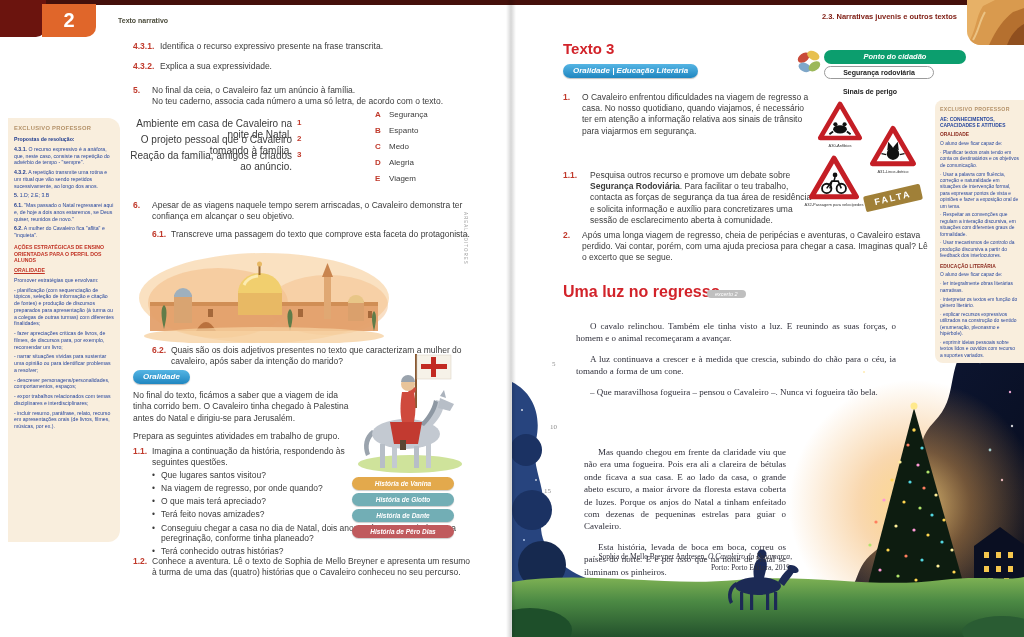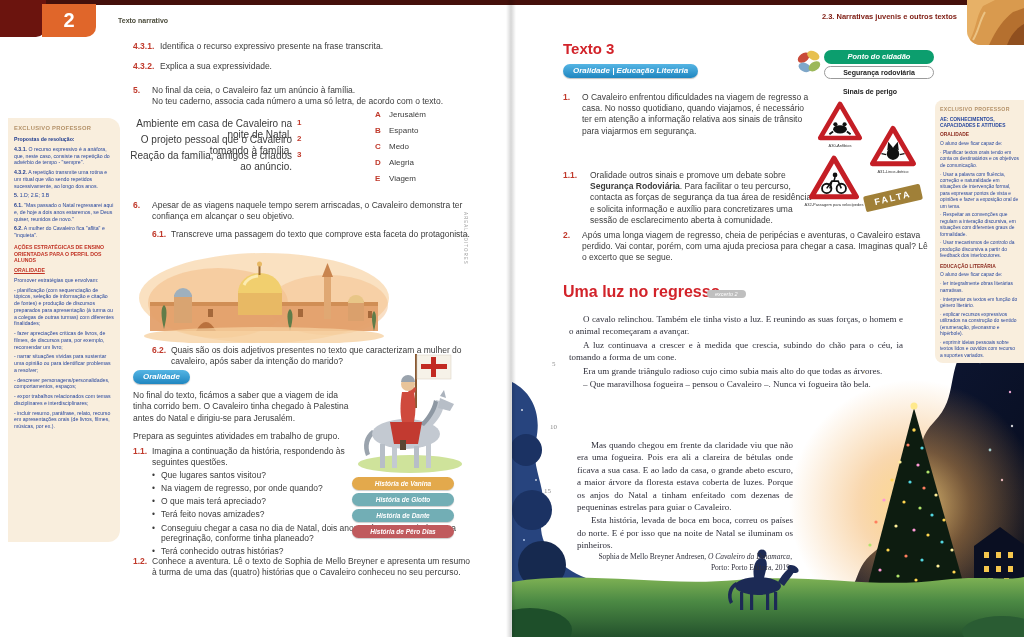--- a/index.html
+++ b/index.html
@@ -15,40 +15,40 @@
   
   .m-row{position:absolute;font-size:10px;color:#3b3b3b;text-align:right;}
   .m-num{position:absolute;font-size:8px;color:#c0392b;font-weight:bold;}
   .o-letter{position:absolute;font-size:8px;color:#c0392b;font-weight:bold;}
   .o-label{position:absolute;font-size:8px;color:#3b3b3b;}
   
   .pill-blue{position:absolute;background:linear-gradient(180deg,#55b5e4,#1f86c0);color:#fff;
              font-weight:bold;font-style:italic;font-size:8px;padding:2px 10px 3px;border-radius:9px;
              box-shadow:0 1px 1px rgba(0,0,0,.25);white-space:nowrap;}
   .pill-green{position:absolute;background:#0c9e6e;color:#fff;font-weight:bold;font-style:italic;
-              font-size:7.5px;padding:2px 0 3px;border-radius:8px;text-align:center;}
+              font-size:7.5px;padding:2px 16px 3px;border-radius:8px;text-align:center;}
   .pill-white{position:absolute;background:#fff;border:1px solid #9a9a9a;color:#222;font-weight:bold;
               font-size:7px;padding:1.5px 0 2px;border-radius:7px;text-align:center;}
   
   .badge{position:absolute;left:352px;width:102px;height:13px;border-radius:7px;color:#fff;
          font-size:6.5px;font-weight:bold;font-style:italic;text-align:center;line-height:13px;
          box-shadow:0 1px 1px rgba(0,0,0,.2);}
   
   .sidebar{position:absolute;background:#f9eedd;}
   .sb-head{font-size:5.8px;font-weight:bold;color:#b49269;letter-spacing:.3px;margin:0 0 5px;}
   .sb{margin:0 0 3px;font-size:5.2px;line-height:1.3;color:#27479e;}
   .sb b{color:#1d3a8f;}
   .sb-red{color:#c13325;font-weight:bold;}
   .sb-underline{text-decoration:underline;}
   .sb2{margin:0 0 2.5px;font-size:4.9px;line-height:1.3;color:#27479e;}
   
   .bullet{margin:0 0 2.5px;font-size:8.5px;line-height:1.25;color:#3b3b3b;padding-left:9px;position:relative;}
   .bullet::before{content:"•";position:absolute;left:0;top:0;color:#3b3b3b;}
   
-  .ex{margin:1px;text-indent:14px;text-align:justify;font-family:"Liberation Serif",serif;
+  .ex{margin:8px;text-indent:14px;text-align:justify;font-family:"Liberation Serif",serif;
       font-size:9px;line-height:12.4px;color:#2f2f3a;}
   .linenum{position:absolute;font-size:7px;color:#8d8d8d;font-family:"Liberation Serif",serif;}
   .story-badge{position:absolute;background:#bfbfbf;color:#fff;font-size:5.5px;font-style:italic;
                padding:1px 8px;border-radius:6px;}
   .sign-caption{position:absolute;font-size:4px;color:#333;text-align:center;line-height:1.2;}
   .stamp{position:absolute;background:#a08038;color:#fff;font-weight:bold;font-size:9px;
          letter-spacing:2px;padding:3px 10px;transform:rotate(-13deg);border-radius:2px;}
   .seam{position:absolute;left:506px;top:0;width:10px;height:637px;
         background:linear-gradient(90deg,rgba(0,0,0,0),rgba(0,0,0,.16) 50%,rgba(0,0,0,0));}
   .topstrip{position:absolute;top:0;height:5px;background:#45100b;}
@@ -99,21 +99,21 @@
     </div>
 
     <div class="m-row" style="left:130px;top:118px;width:162px;">Ambiente em casa de Cavaleiro na noite de Natal.</div>
     <div class="m-num" style="left:297px;top:118px;">1</div>
     <div class="m-row" style="left:130px;top:134px;width:162px;">O projeto pessoal que o Cavaleiro tomando à família.</div>
     <div class="m-num" style="left:297px;top:134px;">2</div>
     <div class="m-row" style="left:130px;top:150px;width:162px;">Reação da família, amigos e criados ao anúncio.</div>
     <div class="m-num" style="left:297px;top:150px;">3</div>
 
     <div class="o-letter" style="left:375px;top:110px;">A</div>
-    <div class="o-label" style="left:389px;top:110px;">Jerusalém</div>
+    <div class="o-label" style="left:389px;top:110px;">Segurança</div>
     <div class="o-letter" style="left:375px;top:126px;">B</div>
     <div class="o-label" style="left:389px;top:126px;">Espanto</div>
     <div class="o-letter" style="left:375px;top:142px;">C</div>
     <div class="o-label" style="left:389px;top:142px;">Medo</div>
     <div class="o-letter" style="left:375px;top:158px;">D</div>
     <div class="o-label" style="left:389px;top:158px;">Alegria</div>
     <div class="o-letter" style="left:375px;top:174px;">E</div>
     <div class="o-label" style="left:389px;top:174px;">Viagem</div>
 
     <div class="qblock" style="left:133px;top:200px;width:352px;">
@@ -335,21 +335,21 @@
     </svg>
     <div class="pill-green" style="left:312px;top:50px;width:110px;">Ponto do cidadão</div>
     <div class="pill-white" style="left:312px;top:66px;width:108px;">Segurança rodoviária</div>
 
     <div class="qblock" style="left:51px;top:92px;width:250px;">
       <span class="qn">1.</span>
       <span class="qt" style="width:232px;">O Cavaleiro enfrentou dificuldades na viagem de regresso a casa. No nosso quotidiano, quando viajamos, é necessário ter em atenção a informação relativa aos sinais de trânsito para viajarmos em segurança.</span>
     </div>
     <div class="qblock" style="left:51px;top:170px;width:252px;">
       <span class="qn">1.1.</span>
-      <span class="qt" style="margin-left:27px;width:225px;"><span>Oralidade outros sinais e promove um debate sobre </span><b>Segurança Rodoviária</b><span>. Para facilitar o teu percurso, contacta as forças de segurança da tua área de residência e solicita informação e auxílio para concretizares uma sessão de esclarecimento aberta à comunidade.</span></span>
+      <span class="qt" style="margin-left:27px;width:225px;"><span>Pesquisa outros recurso e promove um debate sobre </span><b>Segurança Rodoviária</b><span>. Para facilitar o teu trabalho, contacta as forças de segurança da tua área de residência e solicita informação e auxílio para concretizares uma sessão de esclarecimento aberta à comunidade.</span></span>
     </div>
 
     <div class="abs" style="left:300px;top:88px;width:116px;text-align:center;font-size:7px;font-weight:bold;color:#222;">Sinais de perigo</div>
     <svg class="abs" style="left:305px;top:100px;" width="46" height="42" viewBox="0 0 100 90">
       <polygon points="50,8 93,82 7,82" fill="#fff" stroke="#c41e25" stroke-width="10" stroke-linejoin="round"></polygon>
       <ellipse cx="50" cy="63" rx="15" ry="9" fill="#111"></ellipse>
       <circle cx="40" cy="52" r="4.5" fill="#111"></circle>
         <circle cx="60" cy="52" r="4.5" fill="#111"></circle>
       <path d="M35,68 L27,74 M65,68 L73,74" stroke="#111" stroke-width="4"></path>
     </svg>
@@ -381,21 +381,20 @@
     <div class="abs" style="left:51px;top:283px;font-size:16px;font-weight:bold;color:#d2232a;">Uma luz no regresso</div>
     <div class="story-badge" style="left:195px;top:290px;">excerto 2</div>
 
     <div class="linenum" style="left:40px;top:360px;">5</div>
     <div class="linenum" style="left:38px;top:423px;">10</div>
     <div class="linenum" style="left:32px;top:487px;">15</div>
 
     <div class="abs" style="left:56px;top:312px;width:336px;">
       <p class="ex">O cavalo relinchou. Também ele tinha visto a luz. E reunindo as suas forças, o homem e o animal recomeçaram a avançar.</p>
       <p class="ex">A luz continuava a crescer e à medida que crescia, subindo do chão para o céu, ia tomando a forma de um cone.</p>
-      <p class="ex">Era um grande triângulo radioso cujo cimo subia mais alto do que todas as árvores.</p>
       <p class="ex">– Que maravilhosa fogueira – pensou o Cavaleiro –. Nunca vi fogueira tão bela.</p>
     </div>
     <div class="abs" style="left:64px;top:438px;width:218px;">
       <p class="ex">Mas quando chegou em frente da claridade viu que não era uma fogueira. Pois era ali a clareira de bétulas onde ficava a sua casa. E ao lado da casa, o grande abeto escuro, a maior árvore da floresta estava coberta de luzes. Porque os anjos do Natal a tinham enfeitado com dezenas de pequeninas estrelas para guiar o Cavaleiro.</p>
       <p class="ex">Esta história, levada de boca em boca, correu os países do norte. E é por isso que na noite de Natal se iluminam os pinheiros.</p>
     </div>
     <div class="abs" style="left:80px;top:552px;width:200px;text-align:right;font-family:'Liberation Serif',serif;font-size:7.5px;line-height:1.4;color:#2f2f3a;">
       <span>Sophia de Mello Breyner Andresen, </span><i>O Cavaleiro da Dinamarca</i><span>, Porto: Porto Editora, 2019.</span>
     </div>
 

